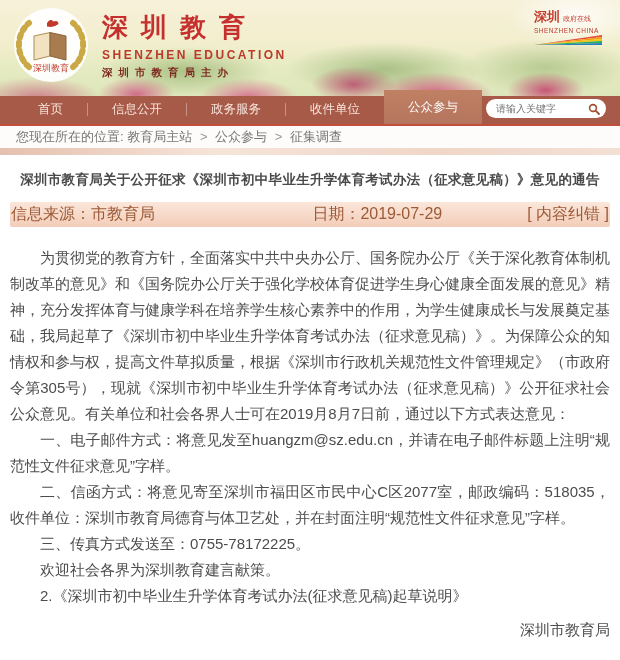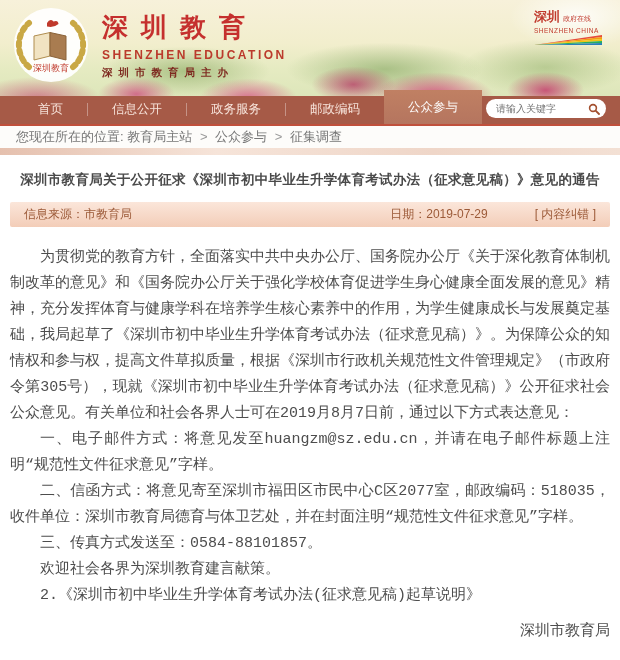--- a/index.html
+++ b/index.html
@@ -101,31 +101,31 @@
   .article-title {
     margin: 16px 8px 0;
     text-align: center;
     font-size: 13.5px; font-weight: 700; color: #4a4a4a;
     letter-spacing: .3px;
   }
   .meta-bar {
     margin: 13px 10px 0; height: 25px; border-radius: 2px;
     background: linear-gradient(180deg, #fbe6da, #f3cdb8);
     display: flex; align-items: center;
-    font-size: 12px; color: #9c5a38; padding: 0 14px;
+    font-size: 16px; color: #9c5a38; padding: 0 1px; gap: 38px;
   }
   .meta-left { flex: 1; }
   .meta-fix { margin-left: 47px; cursor: pointer; }
 
   .body-text {
     margin: 18px 10px 0;
     font-size: 15px; line-height: 26px; color: #4d4d4d;
     text-align: justify;
   }
-  .body-text p { text-indent: 2em; font-family: Liberation Mono, monospace; }
+  .body-text p { text-indent: 2em; }
   .att-line2 { text-indent: 5em; }
 
   .signature {
     margin: 8px 10px 0;
     text-align: right;
     font-size: 15px; line-height: 26px; color: #4d4d4d;
   }
 </style>
 </head>
 <body>
@@ -164,21 +164,21 @@
   </div>
 </div>
 
 <div class="nav">
   <div class="nav-item">首页</div>
   <div class="nav-sep"></div>
   <div class="nav-item">信息公开</div>
   <div class="nav-sep"></div>
   <div class="nav-item">政务服务</div>
   <div class="nav-sep"></div>
-  <div class="nav-item">邮政编码</div>
+  <div class="nav-item">收件单位</div>
   <div class="nav-item active">公众参与</div>
 
   <div class="search-box">
     <input type="text" placeholder="请输入关键字" style="">
     <span class="search-icon">
       <svg width="12" height="12" viewBox="0 0 12 12">
         <circle cx="5" cy="5" r="3.4" fill="none" stroke="#a34f2f" stroke-width="1.6"></circle>
         <line x1="7.6" y1="7.6" x2="11" y2="11" stroke="#a34f2f" stroke-width="1.8" stroke-linecap="round"></line>
       </svg>
     </span>
@@ -204,21 +204,21 @@
   <span class="meta-date">
     <span>日期：</span><span>2019-07-29</span>
   </span>
   <span class="meta-fix">[ 内容纠错 ]</span>
 </div>
 
 <div class="body-text">
   <p>为贯彻党的教育方针，全面落实中共中央办公厅、国务院办公厅《关于深化教育体制机制改革的意见》和《国务院办公厅关于强化学校体育促进学生身心健康全面发展的意见》精神，充分发挥体育与健康学科在培养学生核心素养中的作用，为学生健康成长与发展奠定基础，我局起草了《深圳市初中毕业生升学体育考试办法（征求意见稿）》。为保障公众的知情权和参与权，提高文件草拟质量，根据《深圳市行政机关规范性文件管理规定》（市政府令第305号），现就《深圳市初中毕业生升学体育考试办法（征求意见稿）》公开征求社会公众意见。有关单位和社会各界人士可在2019月8月7日前，通过以下方式表达意见：</p>
   <p>一、电子邮件方式：将意见发至huangzm@sz.edu.cn，并请在电子邮件标题上注明“规范性文件征求意见”字样。</p>
   <p>二、信函方式：将意见寄至深圳市福田区市民中心C区2077室，邮政编码：518035，收件单位：深圳市教育局德育与体卫艺处，并在封面注明“规范性文件征求意见”字样。</p>
-  <p>三、传真方式发送至：0584-88101857。</p>
+  <p>三、传真方式发送至：0755-78172225。</p>
   <p>欢迎社会各界为深圳教育建言献策。</p>
   <p class="att-line2">
     <span>2.《深圳市初中毕业生升学体育考试办法(征求意见稿)起草说明》</span>
   </p>
 </div>
 
 <div class="signature">
   <div>深圳市教育局</div>
 
 </div>

